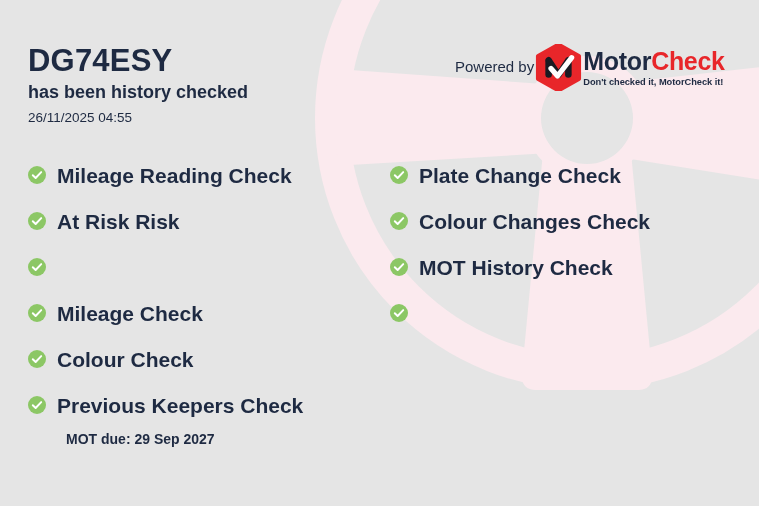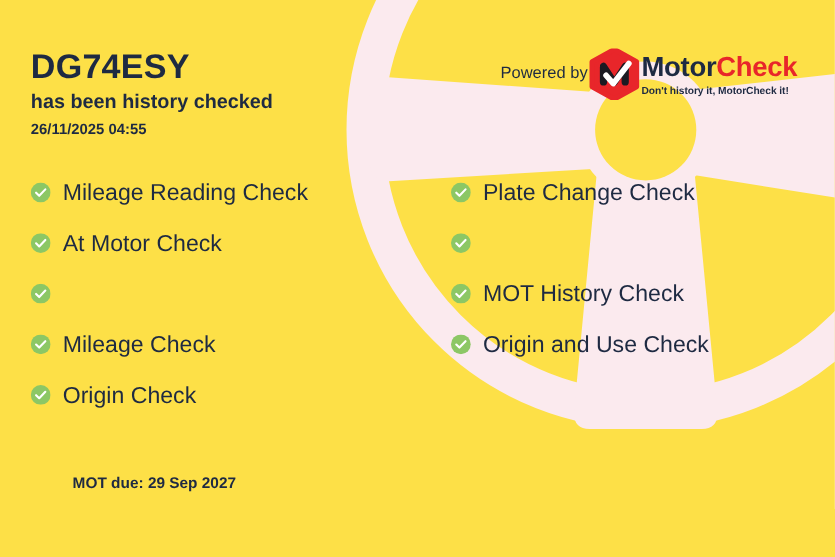--- a/index.html
+++ b/index.html
@@ -8,21 +8,21 @@
     background: #ffffff;
   }
   body {
     font-family: "Liberation Sans", sans-serif;
   }
   #page {
     position: relative;
     width: 759px;
     height: 506px;
     overflow: hidden;
-    background: #fde047;
+    background: #e5e5e5;
   }
 
   
   #watermark {
     position: absolute;
     left: 0;
     top: 0;
     width: 759px;
     height: 506px;
     z-index: 0;
@@ -47,21 +47,21 @@
   #headline {
     font-size: 18px;
     font-weight: bold;
     color: #1e2a42;
     line-height: 1.25;
     margin-top: 2px;
     white-space: nowrap;
   }
   #timestamp {
     font-size: 13.5px;
-    font-weight: bold;
+    font-weight: normal;
     color: #1e2a42;
     margin-top: 7px;
     white-space: nowrap;
   }
 
   
   #brand {
     position: absolute;
     left: 455px;
     top: 44px;
@@ -104,37 +104,37 @@
     white-space: nowrap;
     letter-spacing: -0.05px;
   }
 
   
   .col {
     position: absolute;
     z-index: 3;
   }
   #col-left  { left: 28px;  top: 152px; }
-  #col-right { left: 410px; top: 152px; }
+  #col-right { left: 390px; top: 152px; }
 
   .check-item {
     display: flex;
     align-items: center;
     gap: 11px;
     height: 46px;
   }
   .check-icon {
     width: 18px;
     height: 18px;
     flex: none;
     display: block;
   }
   .check-label {
     font-size: 21px;
-    font-weight: normal;
+    font-weight: bold;
     color: #1e2a42;
     white-space: nowrap;
     line-height: 1;
   }
 
   
   #mot-due {
     position: absolute;
     left: 28px;
     top: 431px;
@@ -197,40 +197,40 @@
 
       <path d="M29 34 L50 66 L71 34" fill="none" stroke="#1a1a22" stroke-width="13" stroke-linecap="round" stroke-linejoin="round"></path>
 
       <path d="M34 52 L48 68 L78 29" fill="none" stroke="#ffffff" stroke-width="11" stroke-linecap="round" stroke-linejoin="round"></path>
     </svg>
 
     <div id="logo-text">
       <div id="wordmark">
         <span class="w-motor">Motor</span><span class="w-check">Check</span>
       </div>
-      <div id="tagline">Don't history it, MotorCheck it!</div>
+      <div id="tagline">Don't checked it, MotorCheck it!</div>
     </div>
   </div>
 
   <div id="col-left" class="col">
 
     <div class="check-item">
       <svg class="check-icon" viewBox="0 0 24 24" aria-hidden="true">
         <circle cx="12" cy="12" r="12" fill="#8cc765"></circle>
         <path d="M6.4 12.3 L10.2 16 L17.6 8.2" fill="none" stroke="#ffffff" stroke-width="2.6" stroke-linecap="round" stroke-linejoin="round"></path>
       </svg>
       <span class="check-label">Mileage Reading Check</span>
     </div>
 
     <div class="check-item">
       <svg class="check-icon" viewBox="0 0 24 24" aria-hidden="true">
         <circle cx="12" cy="12" r="12" fill="#8cc765"></circle>
         <path d="M6.4 12.3 L10.2 16 L17.6 8.2" fill="none" stroke="#ffffff" stroke-width="2.6" stroke-linecap="round" stroke-linejoin="round"></path>
       </svg>
-      <span class="check-label">At Motor Check</span>
+      <span class="check-label">At Risk Risk</span>
     </div>
 
     <div class="check-item">
       <svg class="check-icon" viewBox="0 0 24 24" aria-hidden="true">
         <circle cx="12" cy="12" r="12" fill="#8cc765"></circle>
         <path d="M6.4 12.3 L10.2 16 L17.6 8.2" fill="none" stroke="#ffffff" stroke-width="2.6" stroke-linecap="round" stroke-linejoin="round"></path>
       </svg>
     </div>
 
     <div class="check-item">
@@ -239,56 +239,63 @@
         <path d="M6.4 12.3 L10.2 16 L17.6 8.2" fill="none" stroke="#ffffff" stroke-width="2.6" stroke-linecap="round" stroke-linejoin="round"></path>
       </svg>
       <span class="check-label">Mileage Check</span>
     </div>
 
     <div class="check-item">
       <svg class="check-icon" viewBox="0 0 24 24" aria-hidden="true">
         <circle cx="12" cy="12" r="12" fill="#8cc765"></circle>
         <path d="M6.4 12.3 L10.2 16 L17.6 8.2" fill="none" stroke="#ffffff" stroke-width="2.6" stroke-linecap="round" stroke-linejoin="round"></path>
       </svg>
-      <span class="check-label">Origin Check</span>
-    </div>
-
+      <span class="check-label">Colour Check</span>
+    </div>
+
+    <div class="check-item">
+      <svg class="check-icon" viewBox="0 0 24 24" aria-hidden="true">
+        <circle cx="12" cy="12" r="12" fill="#8cc765"></circle>
+        <path d="M6.4 12.3 L10.2 16 L17.6 8.2" fill="none" stroke="#ffffff" stroke-width="2.6" stroke-linecap="round" stroke-linejoin="round"></path>
+      </svg>
+      <span class="check-label">Previous Keepers Check</span>
+    </div>
 
   </div>
 
   <div id="col-right" class="col">
 
     <div class="check-item">
       <svg class="check-icon" viewBox="0 0 24 24" aria-hidden="true">
         <circle cx="12" cy="12" r="12" fill="#8cc765"></circle>
         <path d="M6.4 12.3 L10.2 16 L17.6 8.2" fill="none" stroke="#ffffff" stroke-width="2.6" stroke-linecap="round" stroke-linejoin="round"></path>
       </svg>
       <span class="check-label">Plate Change Check</span>
     </div>
 
     <div class="check-item">
       <svg class="check-icon" viewBox="0 0 24 24" aria-hidden="true">
         <circle cx="12" cy="12" r="12" fill="#8cc765"></circle>
         <path d="M6.4 12.3 L10.2 16 L17.6 8.2" fill="none" stroke="#ffffff" stroke-width="2.6" stroke-linecap="round" stroke-linejoin="round"></path>
       </svg>
+      <span class="check-label">Colour Changes Check</span>
     </div>
 
     <div class="check-item">
       <svg class="check-icon" viewBox="0 0 24 24" aria-hidden="true">
         <circle cx="12" cy="12" r="12" fill="#8cc765"></circle>
         <path d="M6.4 12.3 L10.2 16 L17.6 8.2" fill="none" stroke="#ffffff" stroke-width="2.6" stroke-linecap="round" stroke-linejoin="round"></path>
       </svg>
       <span class="check-label">MOT History Check</span>
     </div>
 
     <div class="check-item">
       <svg class="check-icon" viewBox="0 0 24 24" aria-hidden="true">
         <circle cx="12" cy="12" r="12" fill="#8cc765"></circle>
         <path d="M6.4 12.3 L10.2 16 L17.6 8.2" fill="none" stroke="#ffffff" stroke-width="2.6" stroke-linecap="round" stroke-linejoin="round"></path>
       </svg>
-      <span class="check-label">Origin and Use Check</span>
     </div>
 
   </div>
 
   <div id="mot-due">MOT due: 29 Sep 2027</div>
 
 </div>
 
 </body></html>

